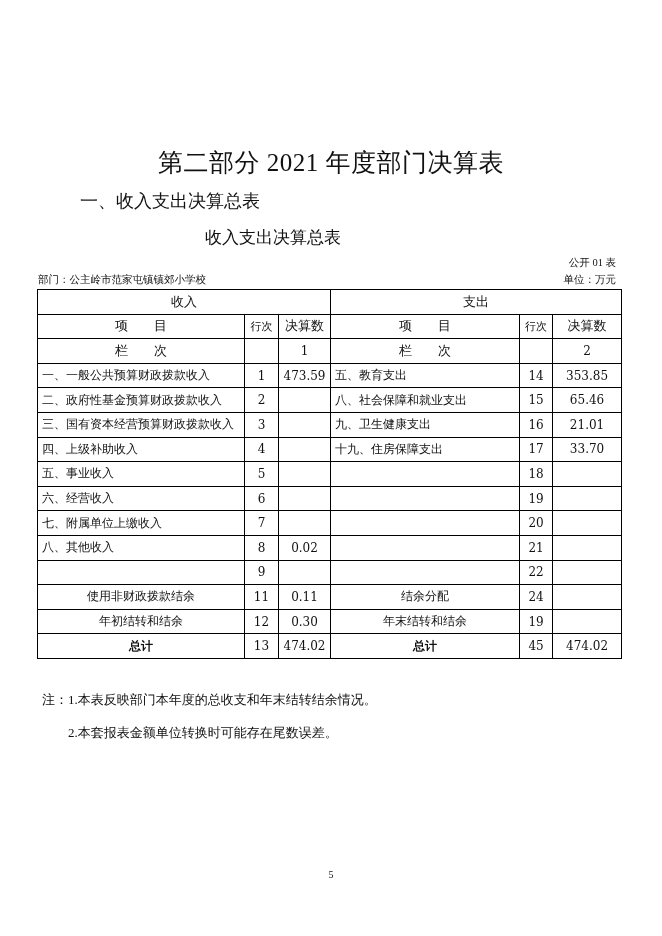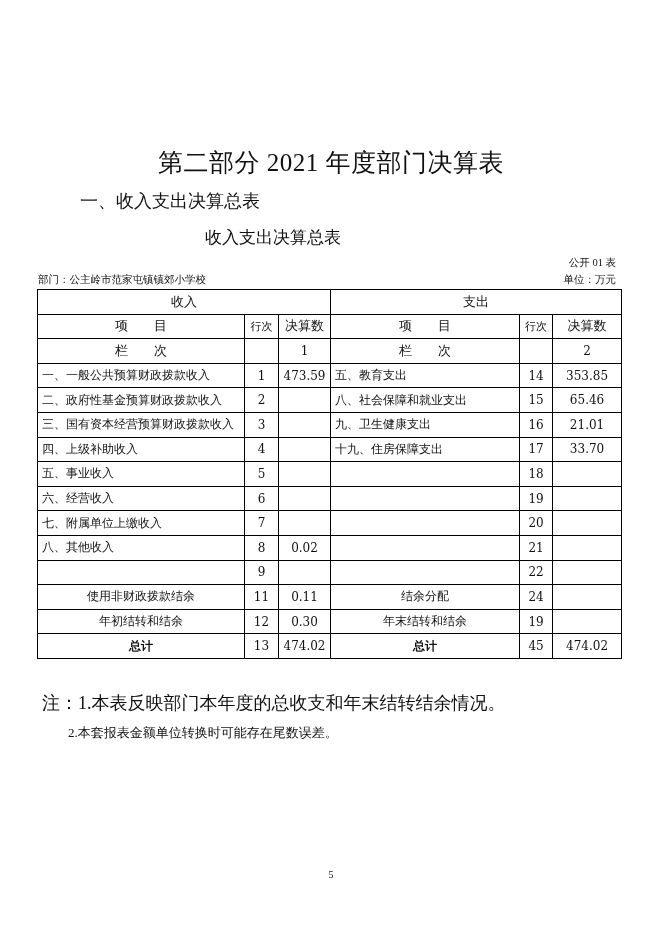--- a/index.html
+++ b/index.html
@@ -14,21 +14,21 @@
   #unit-label { right: 46px; top: 273px; font-size: 10.5px; }
   table#summary { position: absolute; left: 37px; top: 289px; width: 584px;
                   border-collapse: collapse; table-layout: fixed; font-size: 12px; padding-left: 16px; }
   #summary td { border: 1.3px solid #000; height: 23.6px; padding: 0 4px; white-space: nowrap; overflow: hidden; }
   #summary td.c { text-align: center; }
   #summary td.l { text-align: left; }
   #summary td.b { font-weight: bold; font-family: "DejaVu Sans", "Liberation Sans", sans-serif; font-size: 12px; }
   #summary td.num { text-align: center; font-size: 12px; }
   #summary td.hdr { font-size: 13px; }
   #summary td.sm { font-size: 11px; }
-  #note1 { left: 42px; top: 691px; font-size: 18px; }
+  #note1 { left: 42px; top: 691px; font-size: 13px; }
   #note2 { left: 68px; top: 724px; font-size: 13px; }
   #page-num { left: 0; width: 662px; top: 869px; text-align: center; font-size: 10px; }
 </style>
 </head>
 <body>
 
 <div id="main-title" class="abs">第二部分 2021 年度部门决算表</div>
 <div id="section-title" class="abs">一、收入支出决算总表</div>
 <div id="table-title" class="abs">收入支出决算总表</div>
 <div id="table-code" class="abs">公开 01 表</div>

